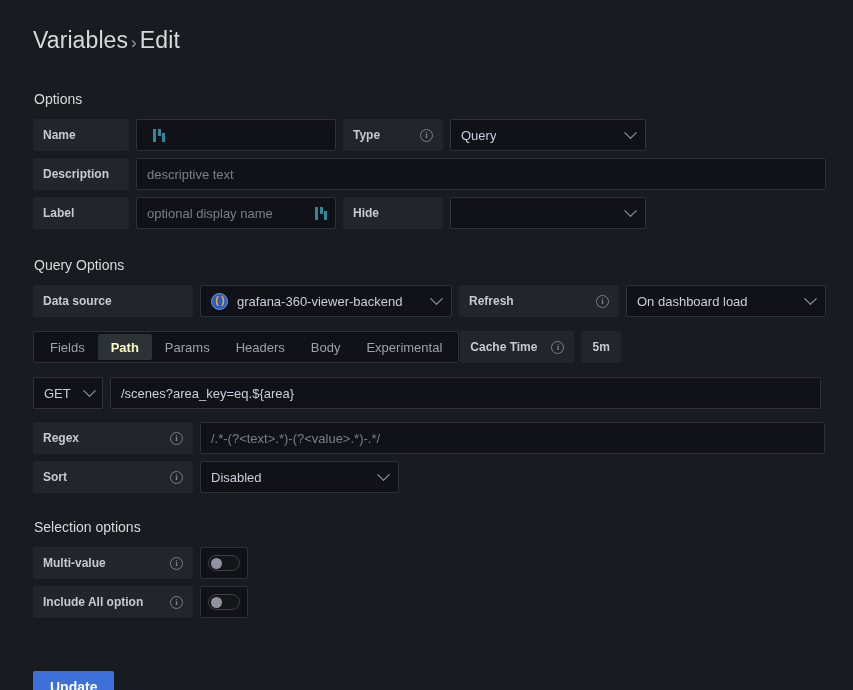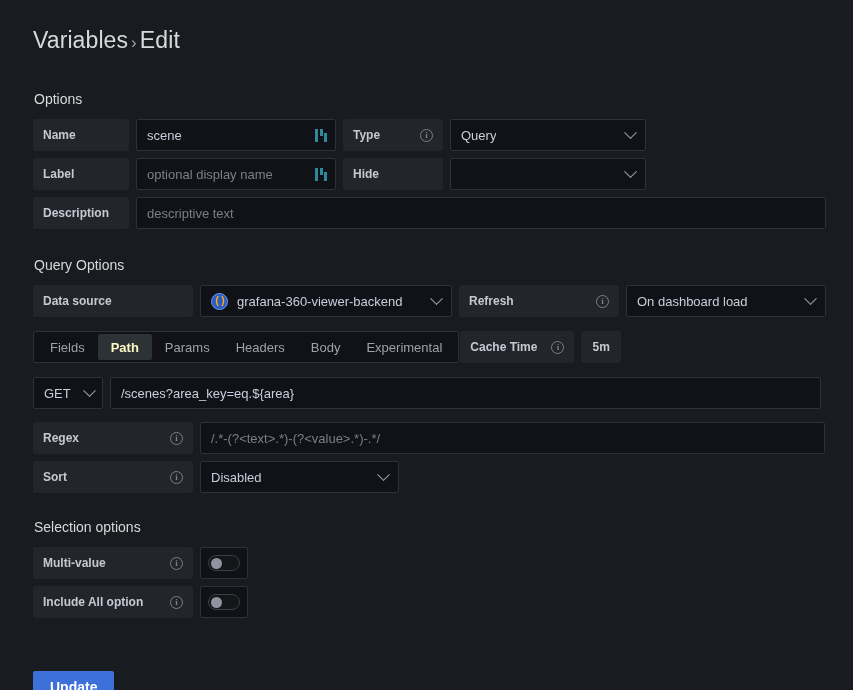--- a/index.html
+++ b/index.html
@@ -212,34 +212,42 @@
   
   <div class="section-title">Options</div>
 
   <div class="rows">
 
     <div class="row">
       <div class="lbl" style="width:96px">
         <span class="t">Name</span>
       </div>
       <div class="inp" style="width:200px">
-        <span class="val">scene</span>
         <span class="glyph">
             <i></i>
             <i></i>
             <i></i>
           </span>
       </div>
       <div class="lbl" style="width:100px">
         <span class="t">Type</span>
         <span class="info">i</span>
       </div>
       <div class="sel" style="width:196px">
         <span class="val">Query</span>
         <span class="chev"></span>
+      </div>
+    </div>
+
+    <div class="row">
+      <div class="lbl" style="width:96px">
+        <span class="t">Description</span>
+      </div>
+      <div class="inp" style="width:690px">
+        <span class="val ph">descriptive text</span>
       </div>
     </div>
 
     <div class="row">
       <div class="lbl" style="width:96px">
         <span class="t">Label</span>
       </div>
       <div class="inp" style="width:200px">
         <span class="val ph">optional display name</span>
         <span class="glyph">
@@ -247,29 +255,20 @@
             <i></i>
             <i></i>
           </span>
       </div>
       <div class="lbl" style="width:100px">
         <span class="t">Hide</span>
       </div>
       <div class="sel" style="width:196px">
         <span class="val"></span>
         <span class="chev"></span>
-      </div>
-    </div>
-
-    <div class="row">
-      <div class="lbl" style="width:96px">
-        <span class="t">Description</span>
-      </div>
-      <div class="inp" style="width:690px">
-        <span class="val ph">descriptive text</span>
       </div>
     </div>
   </div>
 
   
   <div class="section-title mt-section">Query Options</div>
 
   <div class="rows">
 
     <div class="row">

